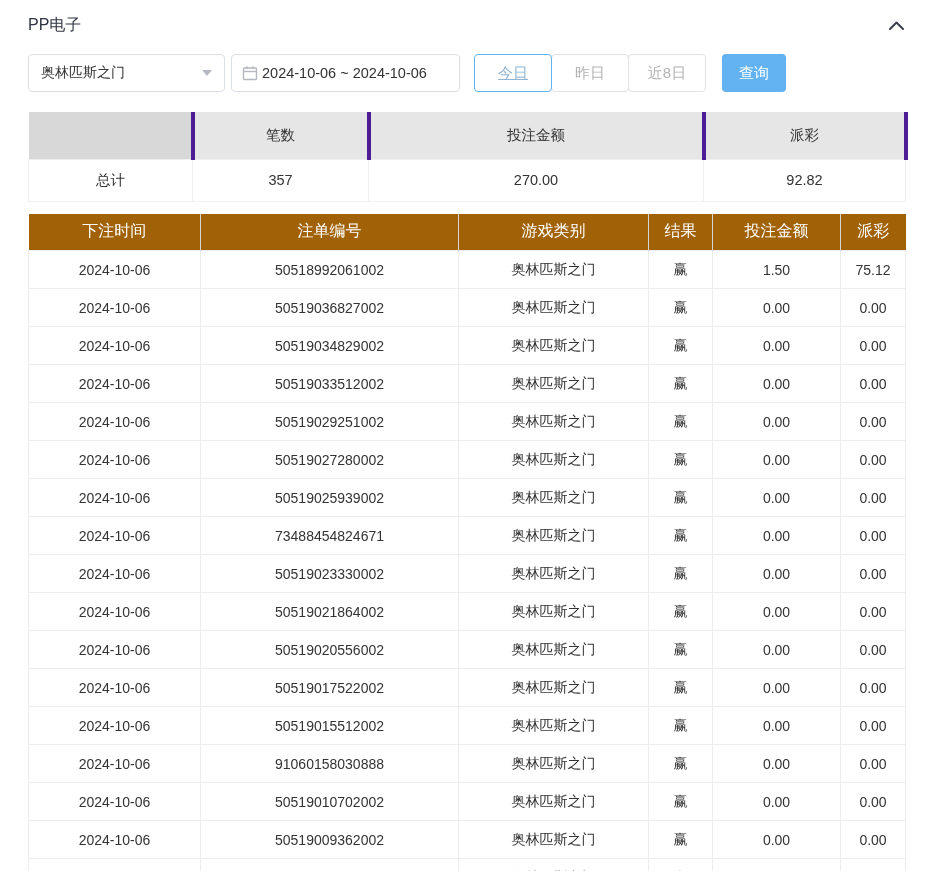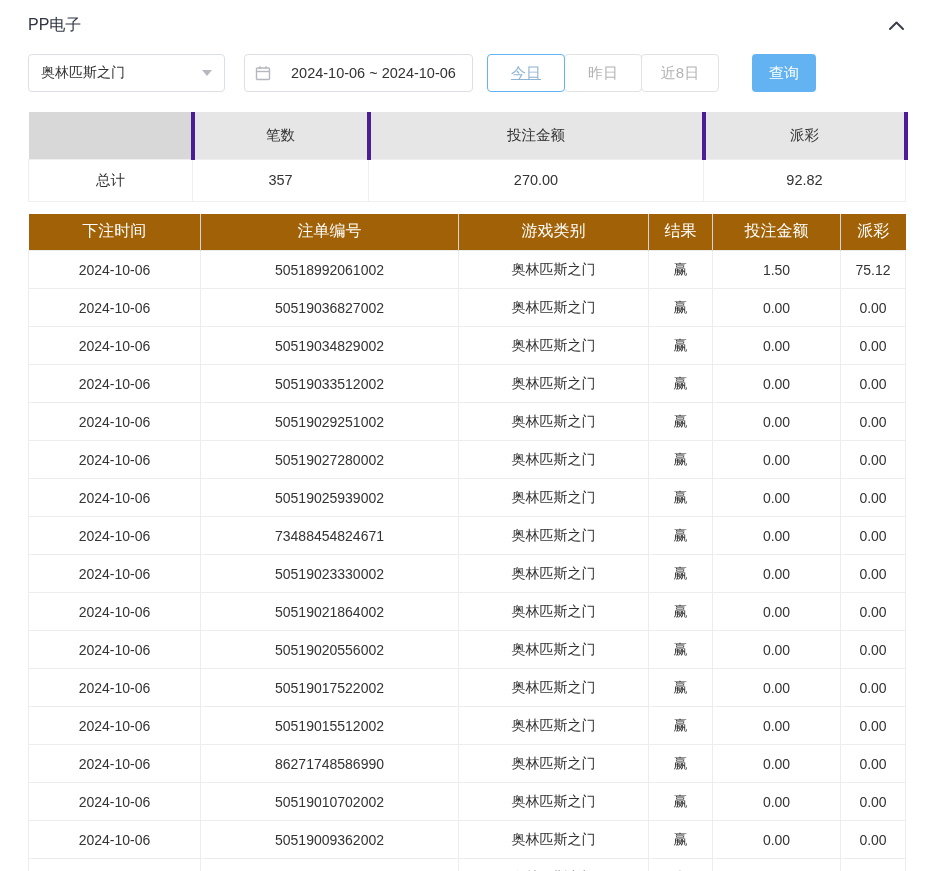--- a/index.html
+++ b/index.html
@@ -27,38 +27,38 @@
     display: flex; align-items: center; justify-content: space-between;
     padding: 0 12px; cursor: pointer; background: #fff; color: #333;
   }
   .caret-down {
     width: 0; height: 0;
     border-left: 5px solid transparent; border-right: 5px solid transparent;
     border-top: 6px solid #b6b9c0;
   }
   .date-box {
     width: 229px; height: 38px; border: 1px solid #dcdfe6; border-radius: 4px;
-    display: flex; align-items: center; gap: 20px; padding: 0 10px;
-    margin-left: 19px; cursor: pointer; background: #fff; color: #333;
+    display: flex; align-items: center; gap: 4px; padding: 0 10px;
+    margin-left: 6px; cursor: pointer; background: #fff; color: #333;
     font-size: 14.5px;
   }
   .quick-group { display: flex; margin-left: 14px; }
   .quick-btn {
     width: 78px; height: 38px; background: #fff;
     border: 1px solid #e2e2e2; color: #b3b3b3;
     font-size: 15px; cursor: pointer; margin-left: -1px;
     border-radius: 4px;
   }
   .quick-btn:first-child { margin-left: 0; text-decoration: underline; }
   .quick-btn.active {
     border: 1px solid var(--accent-blue, #63b3f2);
     color: #8fb4d4; position: relative; z-index: 2;
   }
   .search-btn {
-    width: 64px; height: 38px; margin-left: 33px;
+    width: 64px; height: 38px; margin-left: 16px;
     background: var(--accent-blue, #63b3f2); color: #fff;
     border: none; border-radius: 4px; font-size: 15px; cursor: pointer;
   }
 
   
   table { border-collapse: collapse; table-layout: fixed; width: 877px; }
   .summary-table { margin-top: 20px; }
   .summary-table th {
     height: 47px; background: #e6e6e6; font-weight: normal; font-size: 14.5px;
     color: #333; text-align: center; border-right: 4px solid #4c1d95; margin-left: 43px;
@@ -266,21 +266,21 @@
         <tr class="data-row">
     <td>2024-10-06</td>
     <td>50519015512002</td>
     <td>奥林匹斯之门</td>
     <td>赢</td>
     <td>0.00</td>
     <td>0.00</td>
   </tr>
         <tr class="data-row">
     <td>2024-10-06</td>
-    <td>86271748586990</td>
+    <td>91060158030888</td>
     <td>奥林匹斯之门</td>
     <td>赢</td>
     <td>0.00</td>
     <td>0.00</td>
   </tr>
         <tr class="data-row">
     <td>2024-10-06</td>
     <td>50519010702002</td>
     <td>奥林匹斯之门</td>
     <td>赢</td>

